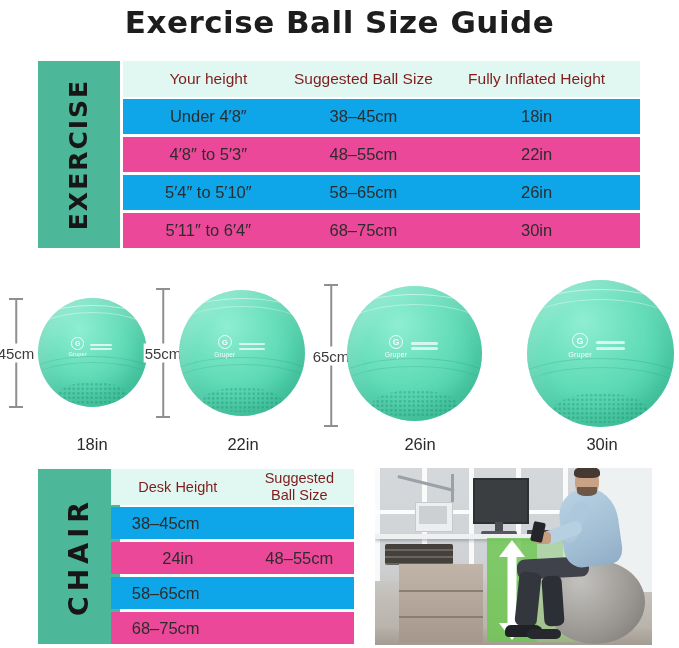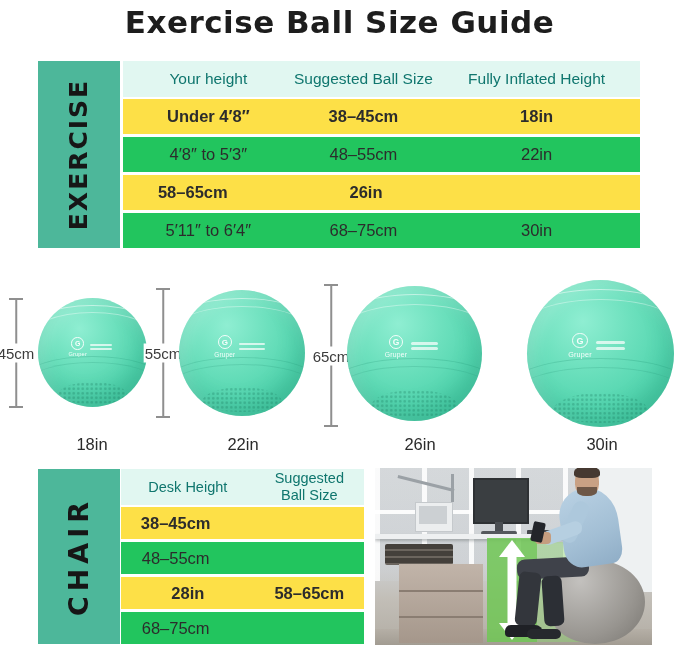--- a/index.html
+++ b/index.html
@@ -16,32 +16,32 @@
   .ex-block{left:38px;top:61px;width:82px;height:187px;}
   .chair-block{left:38px;top:469px;width:82px;height:175px;}
   .side-label{transform:rotate(-90deg);white-space:nowrap;font-family:"DejaVu Sans",sans-serif;
               font-weight:bold;color:#161616;}
   .ex-block .side-label{font-size:25px;letter-spacing:2px;}
   .chair-block .side-label{font-size:27px;letter-spacing:5px;}
 
   
   .gtable{position:absolute;}
   .ex-table{left:123px;top:61px;width:517px;}
-  .chair-table{left:121px;top:469px;width:243px;}
+  .chair-table{left:111px;top:469px;width:243px;}
   .trow{display:flex;align-items:center;}
   .ex-table .trow{height:35px;margin-bottom:3px;}
   .ex-table .thead{height:36px;margin-bottom:2px;}
   .chair-table .trow{height:32px;margin-bottom:3px;}
   .chair-table .thead{height:36px;margin-bottom:2px;}
-  .r-light{background:#22c55e;}
+  .r-light{background:#ec4899;}
   .thead{background:#e1f7f1;}
-  .r-green{background:#fde047;font-weight:bold;}
+  .r-green{background:#0ea5e9;}
   .trow span{display:flex;align-items:center;justify-content:center;text-align:center;
              font-size:16.5px;color:#2c2c2c;}
-  .thead span{font-size:15.5px;color:#0f766e;}
+  .thead span{font-size:15.5px;color:#7f1d1d;}
   .ex-table .c1{width:33%;} .ex-table .c2{width:27%;} .ex-table .c3{width:40%;}
   .chair-table .c1{width:55%;} .chair-table .c2{width:45%;}
   .chair-table .thead span{font-size:14.5px;line-height:1.15;}
   .chair-table .thead .c2 b{font-weight:normal;max-width:82px;display:inline-block;}
 
   
   .balls{position:absolute;left:0;top:255px;width:679px;height:200px;}
   .measure{position:absolute;width:14px;}
   .measure .cap{position:absolute;left:0;width:14px;height:2px;background:#8f8f8f;}
   .measure .cap.top{top:0;} .measure .cap.bot{bottom:0;}
@@ -163,20 +163,21 @@
       <span class="c1">Under 4′8″</span>
       <span class="c2">38–45cm</span>
       <span class="c3">18in</span>
     </div>
     <div class="trow r-light">
       <span class="c1">4′8″ to 5′3″</span>
       <span class="c2">48–55cm</span>
       <span class="c3">22in</span>
     </div>
     <div class="trow r-green">
+      <span class="c1">5′4″ to 5′10″</span>
       <span class="c2">58–65cm</span>
       <span class="c3">26in</span>
     </div>
     <div class="trow r-light">
       <span class="c1">5′11″ to 6′4″</span>
       <span class="c2">68–75cm</span>
       <span class="c3">30in</span>
     </div>
   </div>
 
@@ -284,24 +285,24 @@
     <div class="trow thead">
       <span class="c1">Desk Height</span>
       <span class="c2">
           <b>Suggested Ball Size</b>
         </span>
     </div>
     <div class="trow r-green">
       <span class="c2">38–45cm</span>
     </div>
     <div class="trow r-light">
+      <span class="c1">24in</span>
       <span class="c2">48–55cm</span>
     </div>
     <div class="trow r-green">
-      <span class="c1">28in</span>
       <span class="c2">58–65cm</span>
     </div>
     <div class="trow r-light">
       <span class="c2">68–75cm</span>
     </div>
   </div>
 
   <div class="photo">
     <i class="ph-floor"></i>
     <i class="ph-mullions"></i>

